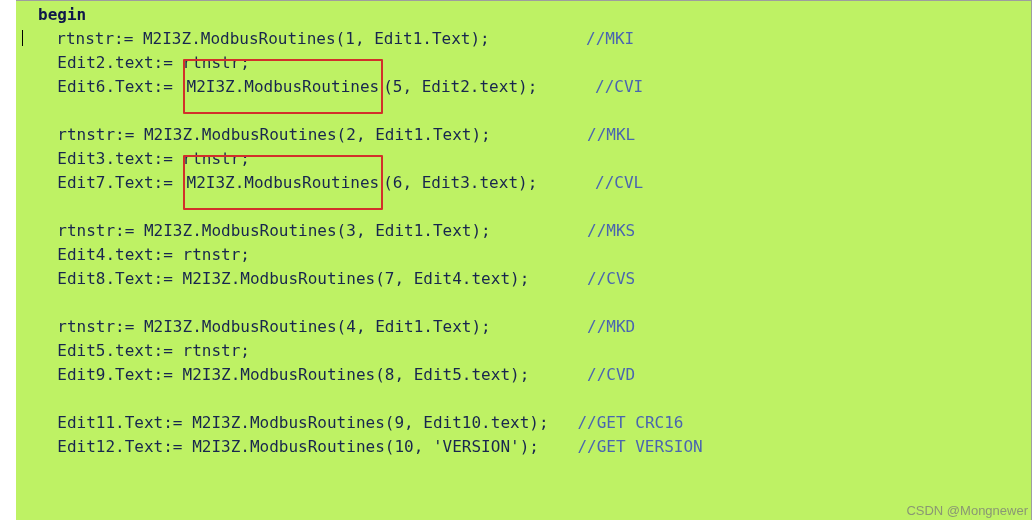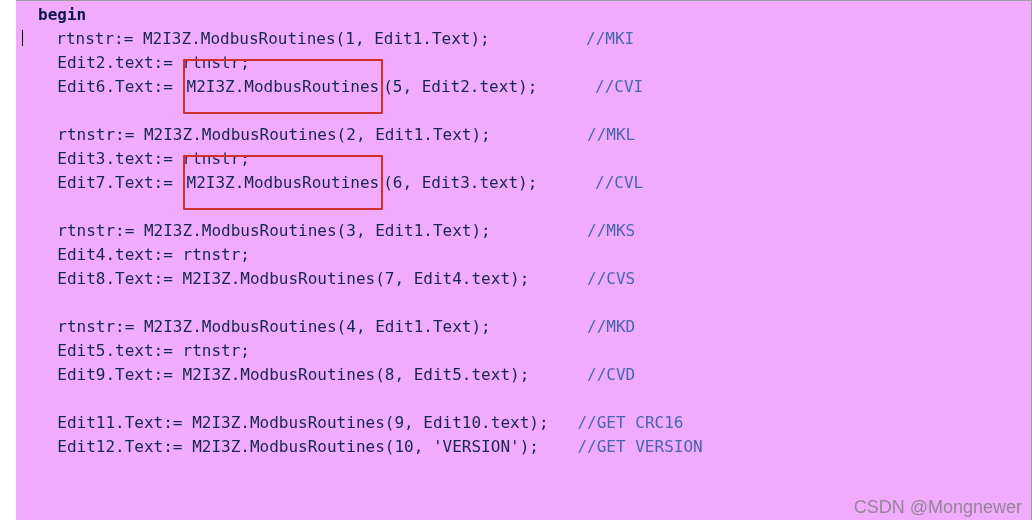--- a/index.html
+++ b/index.html
@@ -12,21 +12,21 @@
   }
   .frame {
     position: relative;
     width: 1016px;
     height: 520px;
     border: 1px solid #9e9e9e;
     border-left: none;
     border-bottom: none;
     margin: 0 0 0 16px;
     box-sizing: border-box;
-    background: #f0abfc;
+    background: #bef264;
   }
   .code-area {
     font-family: Consolas, "DejaVu Sans Mono", "Courier New", monospace;
     font-size: 16px;
     line-height: 24px;
     color: #18264e;
     white-space: pre;
     padding: 2px 0 0 22px;
     position: relative;
   }
@@ -43,24 +43,24 @@
   }
   .cursor {
     display: inline-block;
     width: 1px;
     height: 16px;
     background: #000;
     vertical-align: -2px;
   }
   .watermark {
     position: absolute;
-    right: 10px;
+    right: 4px;
     bottom: 4px;
     font-family: Arial, sans-serif;
-    font-size: 18px;
+    font-size: 13px;
     color: rgba(120,120,120,0.75);
     pointer-events: none;
   }
 </style>
 </head>
 <body>
 
 <div class="frame">
   <div class="code-area" id="code-area"><span class="code-line"><span class="kw">begin</span></span><span class="code-line"><span class="cursor" style="margin-left: -16px; margin-right: 15px;"></span><span style="margin-left: -1px;">  </span><span>rtnstr:= M2I3Z.ModbusRoutines(1, Edit1.Text);</span><span>          </span><span class="comment">//MKI</span></span><span class="code-line"><span>  </span><span>Edit2.text:= rtnstr;</span></span><span class="code-line"><span>  </span><span>Edit6.Text:= </span><span class="hl">M2I3Z.ModbusRoutines</span><span>(5, Edit2.text);</span><span>      </span><span class="comment">//CVI</span></span><span class="code-line"><span></span></span><span class="code-line"><span>  </span><span>rtnstr:= M2I3Z.ModbusRoutines(2, Edit1.Text);</span><span>          </span><span class="comment">//MKL</span></span><span class="code-line"><span>  </span><span>Edit3.text:= rtnstr;</span></span><span class="code-line"><span>  </span><span>Edit7.Text:= </span><span class="hl">M2I3Z.ModbusRoutines</span><span>(6, Edit3.text);</span><span>      </span><span class="comment">//CVL</span></span><span class="code-line"><span></span></span><span class="code-line"><span>  </span><span>rtnstr:= M2I3Z.ModbusRoutines(3, Edit1.Text);</span><span>          </span><span class="comment">//MKS</span></span><span class="code-line"><span>  </span><span>Edit4.text:= rtnstr;</span></span><span class="code-line"><span>  </span><span>Edit8.Text:= M2I3Z.ModbusRoutines(7, Edit4.text);</span><span>      </span><span class="comment">//CVS</span></span><span class="code-line"><span></span></span><span class="code-line"><span>  </span><span>rtnstr:= M2I3Z.ModbusRoutines(4, Edit1.Text);</span><span>          </span><span class="comment">//MKD</span></span><span class="code-line"><span>  </span><span>Edit5.text:= rtnstr;</span></span><span class="code-line"><span>  </span><span>Edit9.Text:= M2I3Z.ModbusRoutines(8, Edit5.text);</span><span>      </span><span class="comment">//CVD</span></span><span class="code-line"><span></span></span><span class="code-line"><span>  </span><span>Edit11.Text:= M2I3Z.ModbusRoutines(9, Edit10.text);</span><span>   </span><span class="comment">//GET CRC16</span></span><span class="code-line"><span>  </span><span>Edit12.Text:= M2I3Z.ModbusRoutines(10, 'VERSION');</span><span>    </span><span class="comment">//GET VERSION</span></span></div>
 

